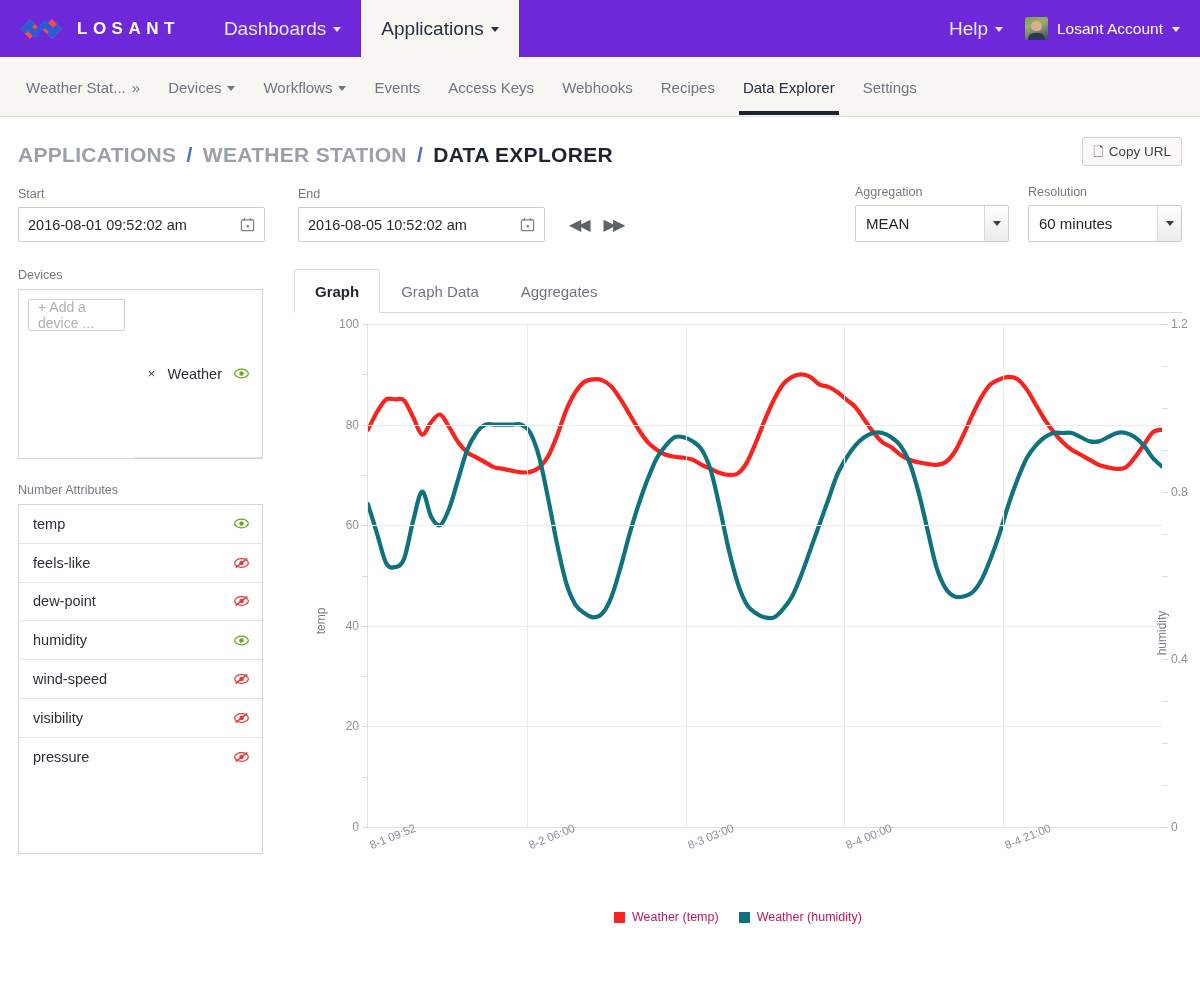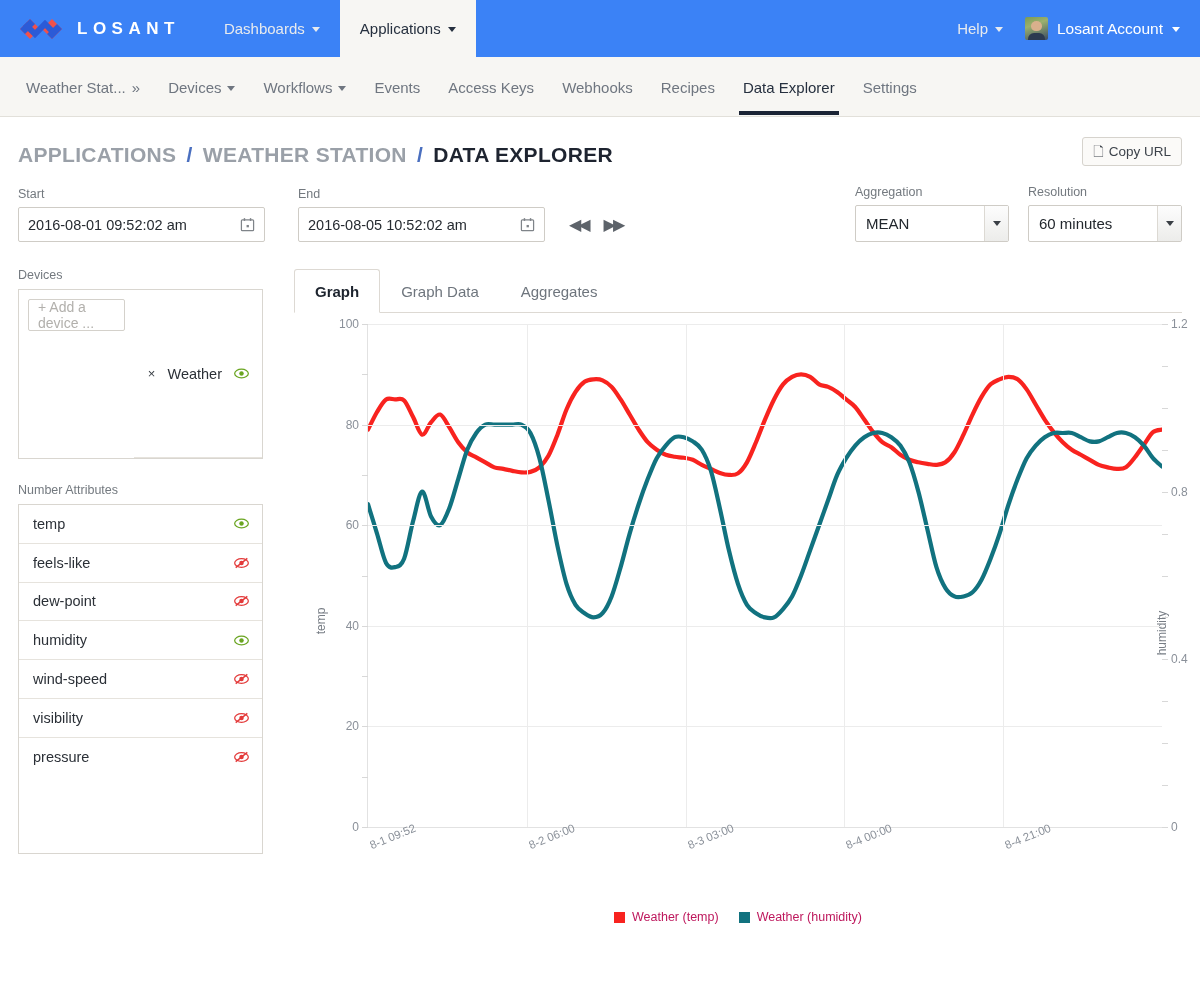--- a/index.html
+++ b/index.html
@@ -7,32 +7,32 @@
   body {
     width:1200px; height:1008px;
     background:#ffffff;
     font-family:"Liberation Sans", sans-serif;
     color:#33383d;
     overflow:hidden;
   }
 
   
   .topnav {
-    height:57px; background:#3b82f6;
+    height:57px; background:#6d28d9;
     display:flex; align-items:stretch; position:relative;
   }
   .brand { display:flex; align-items:center; padding:0 0 0 18px; gap:13px; }
   .logo-mark { width:46px; height:26px; position:relative; display:block; }
   .brand-word {
     color:#fff; font-size:17px; letter-spacing:5.5px; font-weight:700;
   }
   .nav-items { display:flex; align-items:stretch; margin-left:24px; }
   .nav-item {
     display:flex; align-items:center; padding:0 20px;
-    color:#e7eaee; font-size:15px; cursor:pointer; gap:7px;
+    color:#e7eaee; font-size:19px; cursor:pointer; gap:7px;
   }
   .nav-item.active {
     background:#f7f6f3; color:#26303f; font-weight:400;
   }
   .caret {
     width:0;height:0;border-left:4.5px solid transparent;border-right:4.5px solid transparent;
     border-top:5px solid currentColor; display:inline-block; margin-top:2px;
   }
   .nav-right { margin-left:auto; display:flex; align-items:center; padding-right:20px; gap:22px; }
   .nav-right .nav-item { padding:0; }

